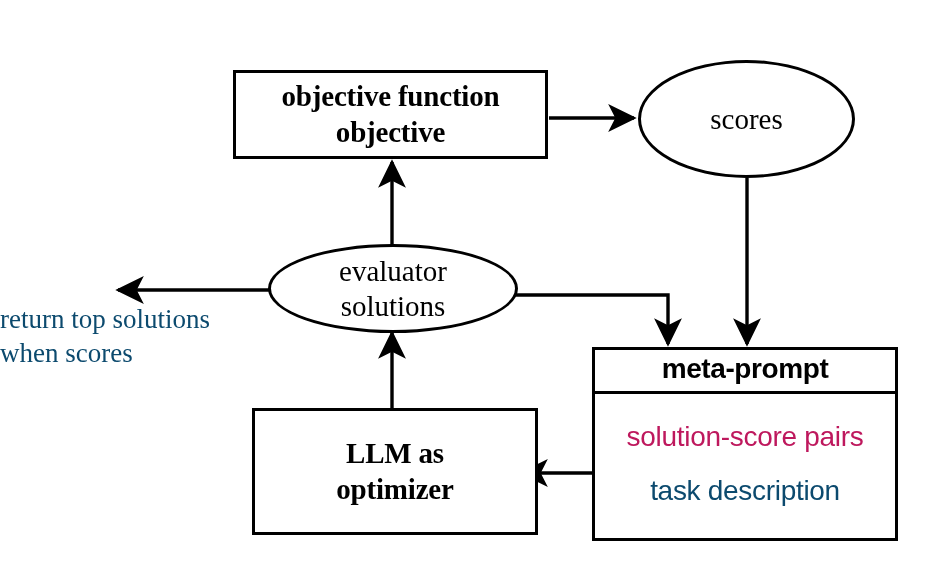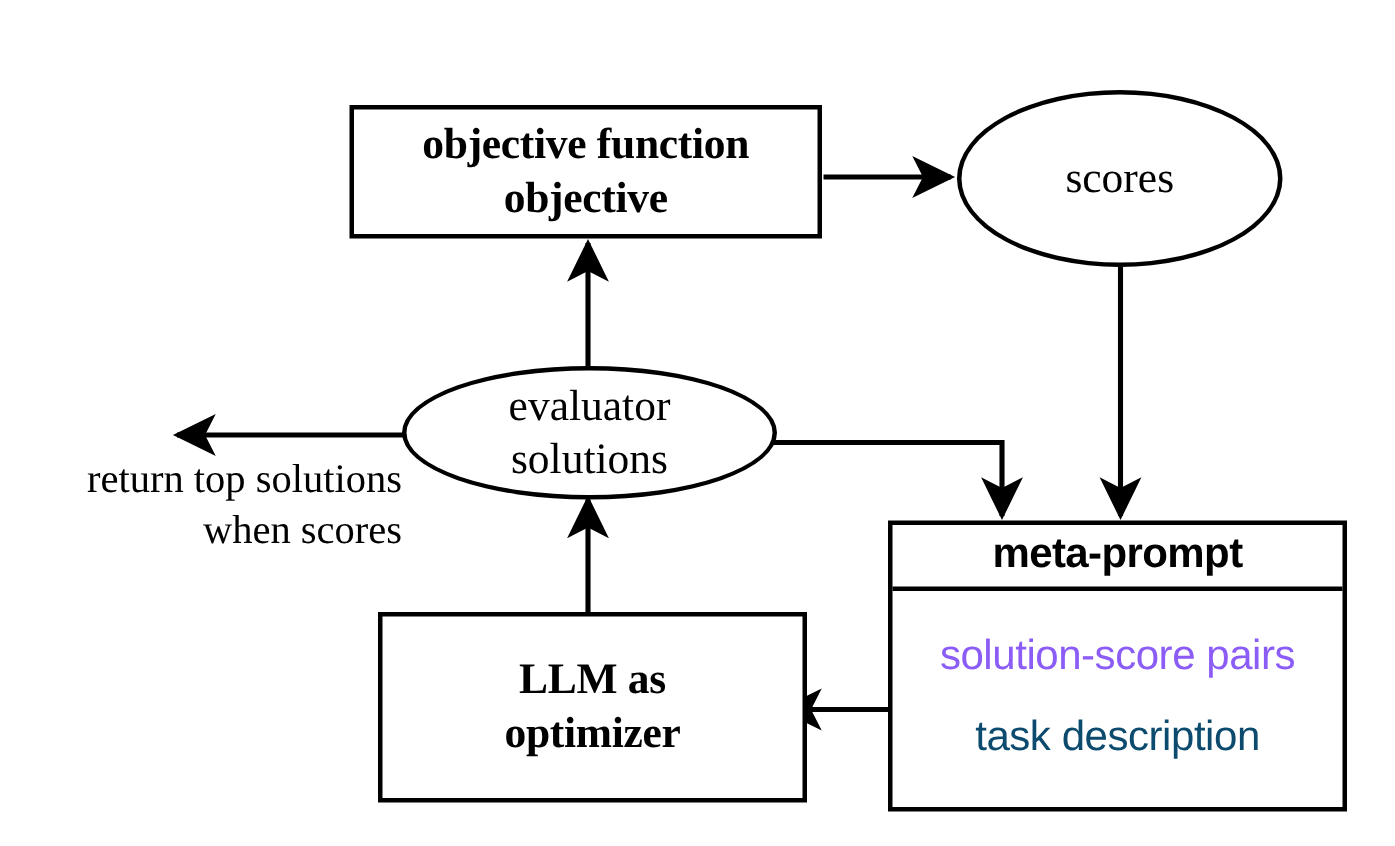--- a/index.html
+++ b/index.html
@@ -61,22 +61,22 @@
     font-family: "Liberation Serif", "DejaVu Serif", serif;
     font-weight: normal;
     font-size: 29px;
     line-height: 1.2;
     white-space: nowrap;
   }
 
   
   .caption {
     position: absolute;
-    text-align: right;
-    color: #000000;
+    text-align: left;
+    color: #0c4a6e;
     font-family: "Liberation Serif", "DejaVu Serif", serif;
     font-weight: normal;
     font-size: 27px;
     line-height: 1.25;
     white-space: nowrap;
   }
 
   
   #meta-prompt-box {
     position: absolute;
@@ -162,18 +162,18 @@
   </div>
 
   <div class="node box" id="llm-optimizer-node" style="left:252px; top:408px; width:286px; height:127px;">
     <div class="line">LLM as</div>
     <div class="line">optimizer</div>
   </div>
 
   <div id="meta-prompt-box" style="left:592px; top:347px; width:306px; height:194px;">
     <div id="meta-prompt-header">meta-prompt</div>
     <div id="meta-prompt-body">
-      <div class="mp-item" style="color: #8b5cf6; text-align: right;">solution-score pairs</div>
+      <div class="mp-item" style="color: #be185d; text-align: right;">solution-score pairs</div>
       <div class="mp-item" style="color: #0c4a6e;">task description</div>
     </div>
   </div>
 
 </div>
 
 </body></html>

